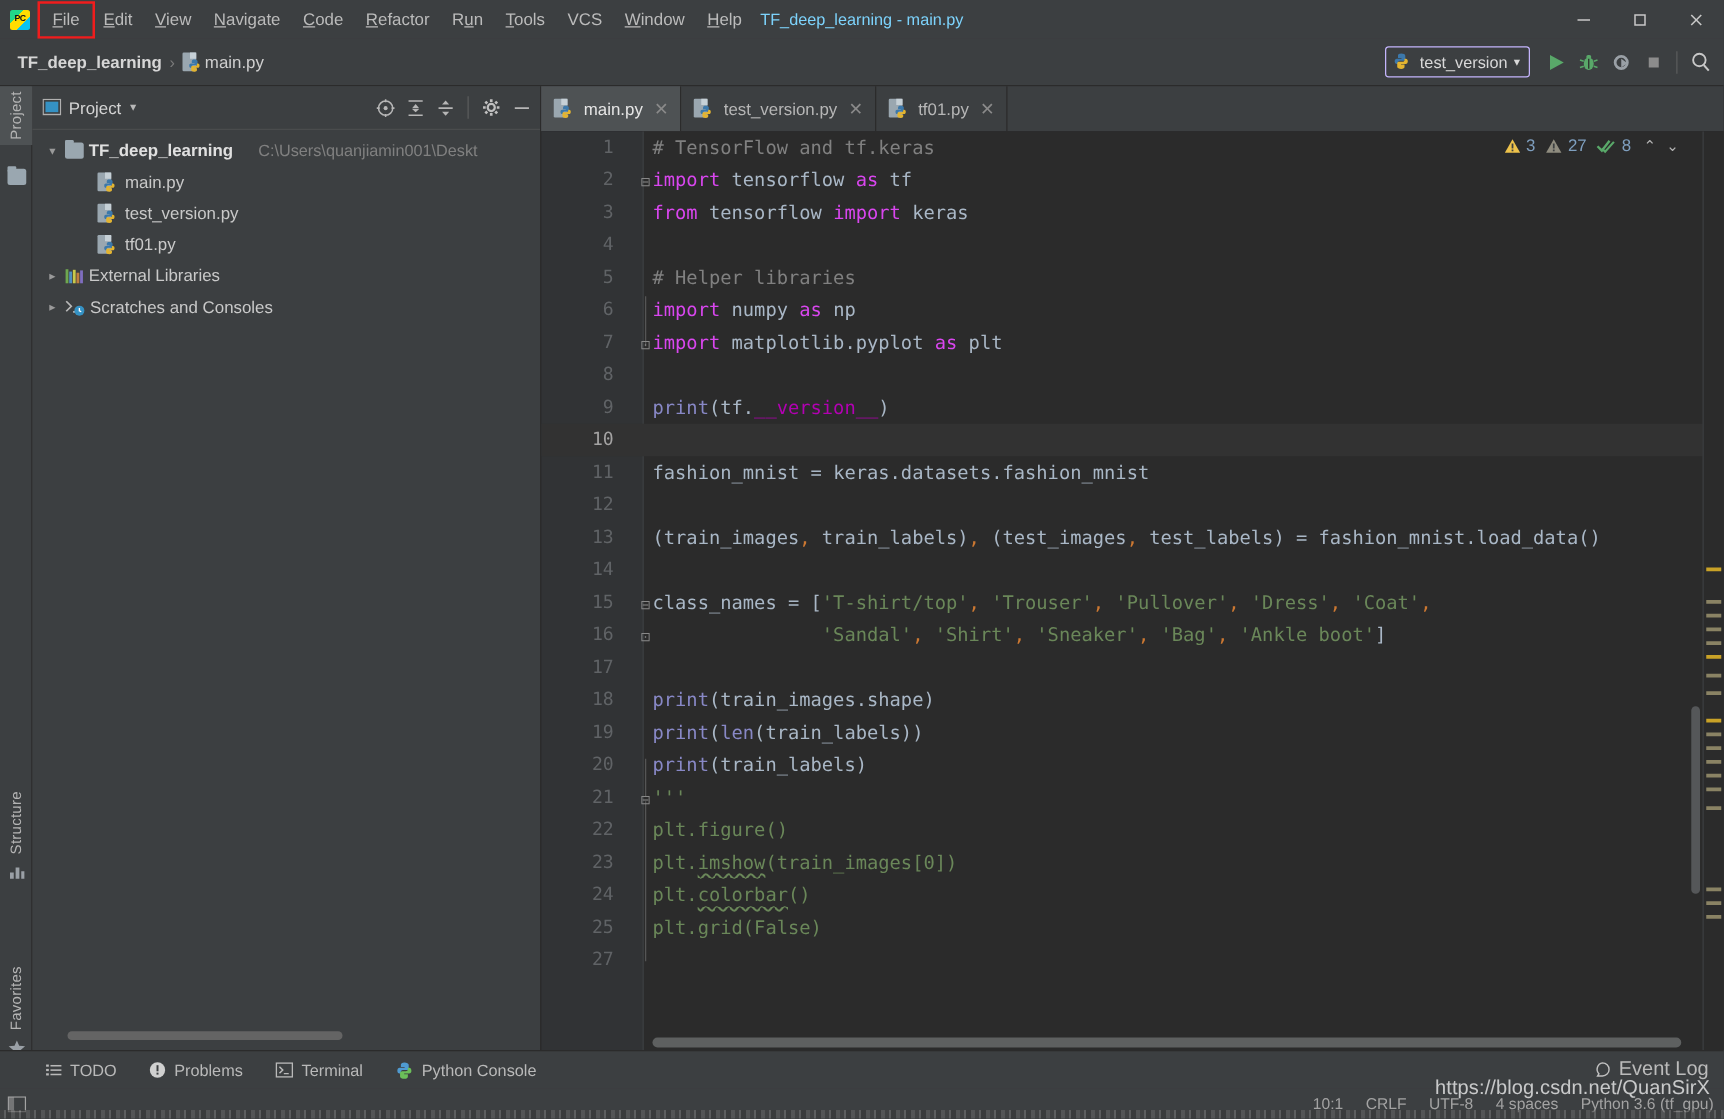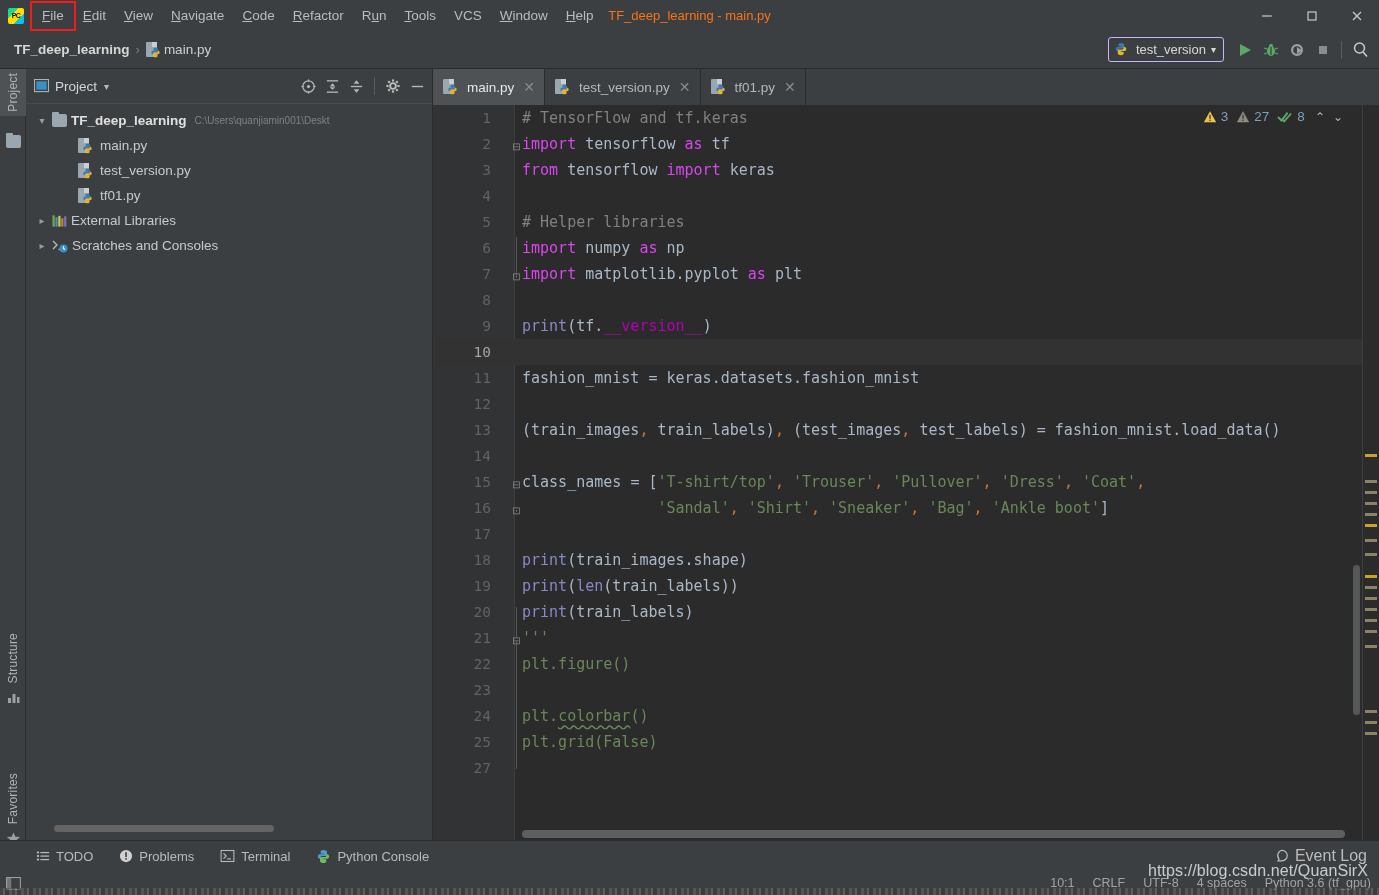--- a/index.html
+++ b/index.html
@@ -31,21 +31,21 @@
     padding: 3px 9px; font-size: 13.5px; color: #bbbbbb; cursor: default;
     position: relative; line-height: 18px;
   }
   .menu-item u { text-decoration: underline; }
   .menu-item.highlight-box {
     outline: 2px solid #f01d1d; outline-offset: 0px;
     padding: 4px 10px;
   }
   .win-title {
     position: absolute; left: 50%; transform: translateX(-50%);
-    font-size: 13px; color: #f97316; white-space: nowrap;
+    font-size: 13px; color: #7dd3fc; white-space: nowrap;
   }
   .win-controls { position: absolute; right: 0; top: 0; display: flex; height: 31px; }
   .win-btn {
     width: 45px; height: 31px; display: flex; align-items: center; justify-content: center;
     color: #c8c8c8; font-size: 14px;
   }
   .win-btn svg { display: block; }
 
   
   .navbar {
@@ -110,21 +110,21 @@
   .pp-icon { width: 22px; height: 22px; display: flex; align-items: center; justify-content: center; }
 
   .tree { padding-top: 4px; font-size: 13.5px; }
   .tree-row {
     display: flex; align-items: center; height: 25px; padding-left: 6px;
     white-space: nowrap; color: #c9c9c9;
   }
   .tw { width: 20px; display: flex; align-items: center; justify-content: center; color: #9a9a9a; font-size: 10px; }
   .tree-label { margin-left: 4px; }
   .tree-label.bold { font-weight: bold; color: #e0e0e0; }
-  .tree-path { color: #808080; margin-left: 8px; font-size: 10px; }
+  .tree-path { color: #808080; margin-left: 20px; font-size: 13px; }
   .folder-ico { width: 15px; height: 13px; position: relative; }
   .folder-ico .b { position: absolute; inset: 0; background: #9aa7b0; border-radius: 2px; }
   .folder-ico .t { position: absolute; left: 0; top: -2px; width: 7px; height: 4px; background: #9aa7b0; border-radius: 1px 1px 0 0; }
 
   .hscroll-proj {
     position: absolute; left: 28px; bottom: 8px; width: 220px; height: 7px;
     background: #646464; border-radius: 4px;
   }
 
   
@@ -549,21 +549,21 @@
           <div class="cline"><span class="lnum">13</span><span class="ctext"><span class="tok-plain">(</span><span class="tok-plain">train_images</span><span class="tok-comma">,</span> <span class="tok-plain">train_labels</span><span class="tok-plain">)</span><span class="tok-comma">,</span> <span class="tok-plain">(</span><span class="tok-plain">test_images</span><span class="tok-comma">,</span> <span class="tok-plain">test_labels</span><span class="tok-plain">)</span> <span class="tok-plain">=</span> <span class="tok-plain">fashion_mnist</span><span class="tok-plain">.</span><span class="tok-plain">load_data</span><span class="tok-plain">(</span><span class="tok-plain">)</span></span></div>
           <div class="cline"><span class="lnum">14</span><span class="ctext"></span></div>
           <div class="cline"><span class="lnum">15</span><span class="ctext"><span class="tok-plain">class_names</span> <span class="tok-plain">=</span> <span class="tok-plain">[</span><span class="tok-str">'T-shirt/top'</span><span class="tok-comma">,</span> <span class="tok-str">'Trouser'</span><span class="tok-comma">,</span> <span class="tok-str">'Pullover'</span><span class="tok-comma">,</span> <span class="tok-str">'Dress'</span><span class="tok-comma">,</span> <span class="tok-str">'Coat'</span><span class="tok-comma">,</span></span></div>
           <div class="cline"><span class="lnum">16</span><span class="ctext">               <span class="tok-str">'Sandal'</span><span class="tok-comma">,</span> <span class="tok-str">'Shirt'</span><span class="tok-comma">,</span> <span class="tok-str">'Sneaker'</span><span class="tok-comma">,</span> <span class="tok-str">'Bag'</span><span class="tok-comma">,</span> <span class="tok-str">'Ankle boot'</span><span class="tok-plain">]</span></span></div>
           <div class="cline"><span class="lnum">17</span><span class="ctext"></span></div>
           <div class="cline"><span class="lnum">18</span><span class="ctext"><span class="tok-builtin">print</span><span class="tok-plain">(</span><span class="tok-plain">train_images</span><span class="tok-plain">.</span><span class="tok-plain">shape</span><span class="tok-plain">)</span></span></div>
           <div class="cline"><span class="lnum">19</span><span class="ctext"><span class="tok-builtin">print</span><span class="tok-plain">(</span><span class="tok-builtin">len</span><span class="tok-plain">(</span><span class="tok-plain">train_labels</span><span class="tok-plain">)</span><span class="tok-plain">)</span></span></div>
           <div class="cline"><span class="lnum">20</span><span class="ctext"><span class="tok-builtin">print</span><span class="tok-plain">(</span><span class="tok-plain">train_labels</span><span class="tok-plain">)</span></span></div>
           <div class="cline"><span class="lnum">21</span><span class="ctext"><span class="tok-str">'''</span></span></div>
           <div class="cline"><span class="lnum">22</span><span class="ctext"><span class="tok-str">plt.figure()</span></span></div>
-          <div class="cline"><span class="lnum">23</span></div>
+          <div class="cline"><span class="lnum">23</span><span class="ctext"><span class="tok-str">plt.<span class="squiggle">imshow</span>(train_images[0])</span></span></div>
           <div class="cline"><span class="lnum">24</span><span class="ctext"><span class="tok-str">plt.<span class="squiggle">colorbar</span>()</span></span></div>
           <div class="cline"><span class="lnum">25</span><span class="ctext"><span class="tok-str">plt.grid(False)</span></span></div>
           <div class="cline"><span class="lnum">27</span><span class="ctext"></span></div>
         </div>
 
       <div class="fold-marker" style="top:37px;">⊟</div>
       <div class="fold-marker" style="top:167px;">⊡</div>
       <div class="fold-marker" style="top:375px;">⊟</div>
       <div class="fold-marker" style="top:401px;">⊡</div>
       <div class="fold-marker" style="top:531px;">⊟</div>

